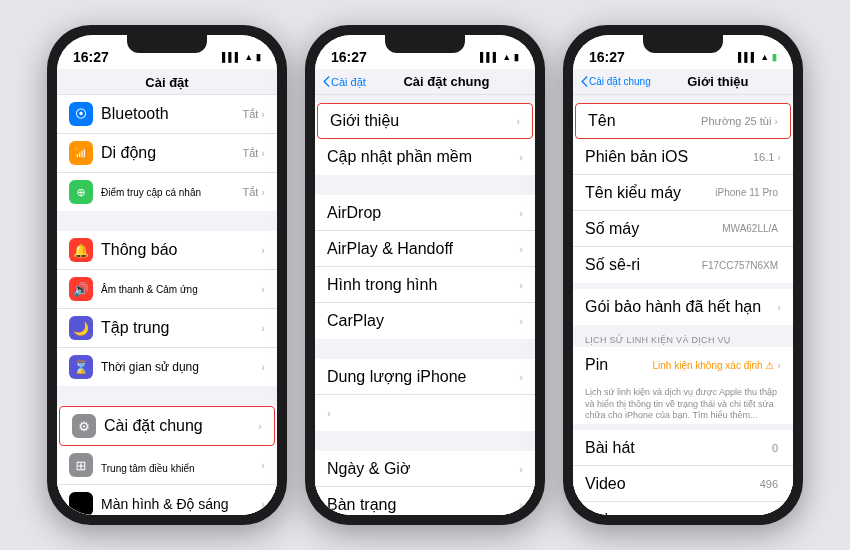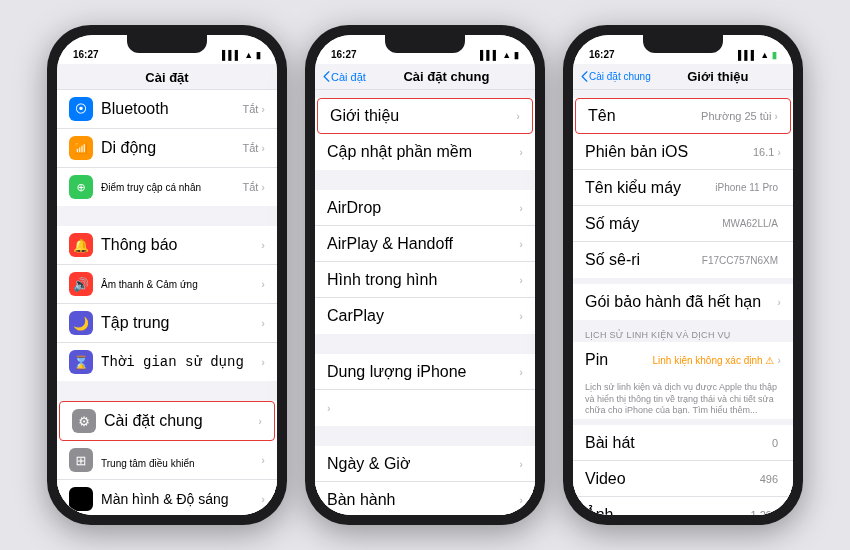--- a/index.html
+++ b/index.html
@@ -36,21 +36,21 @@
     .status-bar {
       background: #fff;
       display: flex;
       justify-content: space-between;
       align-items: center;
       padding: 6px 16px 4px;
       font-size: 10px;
       font-weight: 600;
       flex-shrink: 0;
     }
-    .status-left { font-size: 10px; font-weight: 700; }
+    .status-left { font-size: 14px; font-weight: 700; }
     .status-right { display: flex; gap: 3px; align-items: center; font-size: 9px; }
     .notch {
       width: 80px;
       height: 18px;
       background: #1c1c1e;
       border-radius: 0 0 12px 12px;
       position: absolute;
       top: 10px;
       left: 50%;
       transform: translateX(-50%);
@@ -231,21 +231,21 @@
           <span class="item-label" style="font-size:10px;">Âm thanh &amp; Cảm ứng</span>
           <span class="chevron">›</span>
         </div>
         <div class="list-item">
           <div class="item-icon" style="background:#5856d6;">🌙</div>
           <span class="item-label">Tập trung</span>
           <span class="chevron">›</span>
         </div>
         <div class="list-item">
           <div class="item-icon" style="background:#5856d6;">⌛</div>
-          <span class="item-label" style="font-size:14px;font-family:Liberation Mono, monospace;">Thời gian sử dụng</span>
+          <span class="item-label" style="font-size:12px;">Thời gian sử dụng</span>
           <span class="chevron">›</span>
         </div>
       </div>
       <div class="section-gap"></div>
 
       <div class="list-section">
         <div class="list-item highlighted-row" style="margin:0 2px;">
           <div class="item-icon" style="background:#8e8e93;">⚙</div>
           <span class="item-label">Cài đặt chung</span>
           <span class="chevron">›</span>
@@ -331,21 +331,21 @@
           <span class="chevron">›</span>
         </div>
       </div>
       <div class="section-gap"></div>
       <div class="list-section">
         <div class="list-item">
           <span class="item-label">Ngày &amp; Giờ</span>
           <span class="chevron">›</span>
         </div>
         <div class="list-item">
-          <span class="item-label">Bàn hành</span>
+          <span class="item-label">Bàn trạng</span>
           <span class="chevron">›</span>
         </div>
 
       </div>
     </div>
   </div>
 </div>
 
 <div class="phone">
   <div class="notch"></div>

